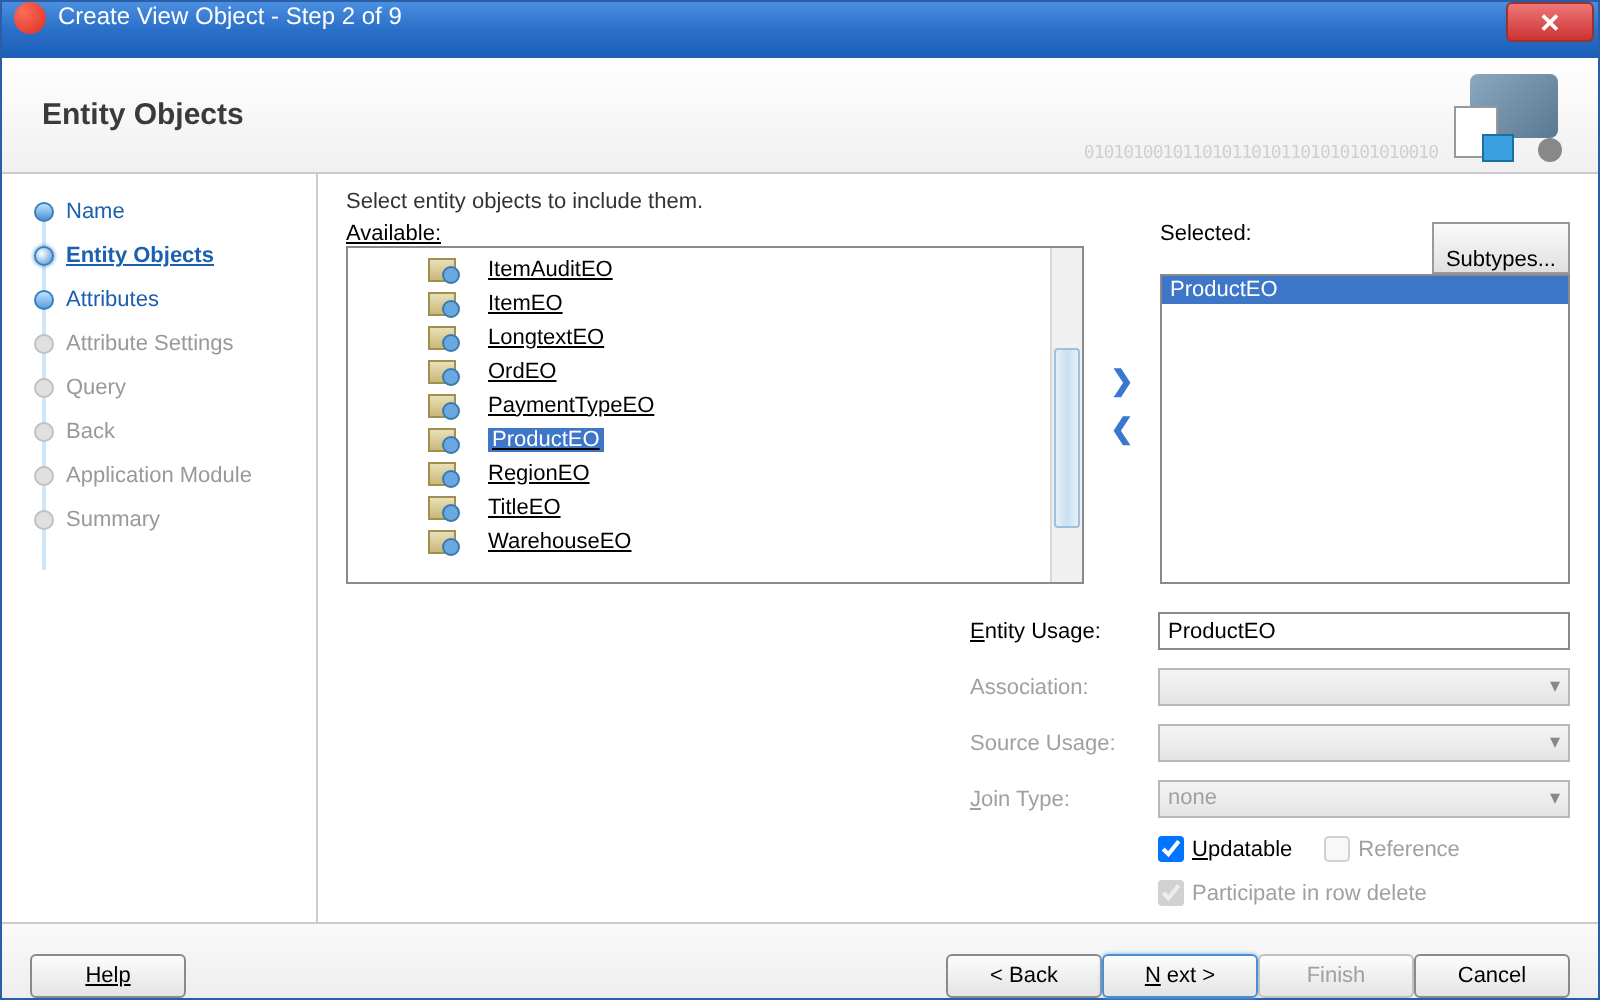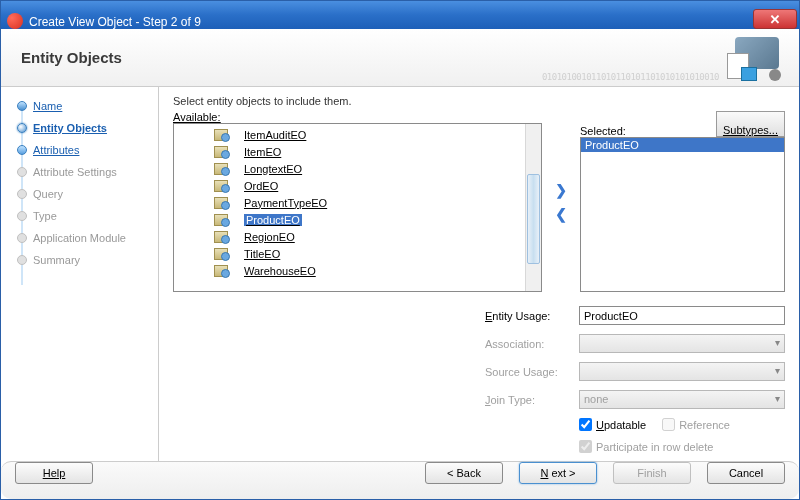--- a/index.html
+++ b/index.html
@@ -1,20 +1,20 @@
 <!DOCTYPE html>
 <html><head>
 <meta charset="utf-8">
 <style>
 * { box-sizing: border-box; margin: 0; padding: 0; font-family: Tahoma, Arial, sans-serif; font-size: 11px; }
 html, body { width: 800px; height: 500px; overflow: hidden; }
 
 .window { width: 800px; height: 500px; background: #fff; border: 1px solid #2a5fa8; display: flex; flex-direction: column; }
 
-.titlebar { height: 28px; background: linear-gradient(to bottom, #4a8fe0 0%, #2a6fc8 50%, #1d5fb8 100%); display: flex; align-items: flex-end; padding: 0 2px 0 6px; }
+.titlebar { height: 28px; background: linear-gradient(to bottom, #4a8fe0 0%, #2a6fc8 50%, #1d5fb8 100%); display: flex; align-items: flex-start; padding: 0 2px 0 6px; }
 .titlebar-icon { width: 16px; height: 16px; background: radial-gradient(circle at 30% 30%, #ff6b5a, #d83020); border-radius: 50%; margin-right: 6px; }
 .titlebar-text { color: #fff; font-size: 12px; flex: 1; }
 .close-btn { width: 44px; height: 20px; background: linear-gradient(to bottom, #e77, #c33); border: 1px solid #933; border-radius: 3px; color: #fff; display: flex; align-items: center; justify-content: center; cursor: pointer; font-weight: bold; font-size: 13px; }
 
 .header { height: 58px; background: linear-gradient(to bottom, #fff 0%, #f0f0f0 100%); border-bottom: 1px solid #ccc; display: flex; align-items: center; padding: 0 20px; position: relative; }
 .header h1 { font-size: 15px; font-weight: bold; color: #3a3a3a; }
 .header-icon { position: absolute; right: 20px; top: 8px; width: 52px; height: 42px; }
 .header-icon .bg { position: absolute; right: 0; top: 0; width: 44px; height: 32px; background: linear-gradient(135deg, #8aa8c0, #5a7890); border-radius: 4px; }
 .header-icon .doc { position: absolute; left: 0; bottom: 0; width: 22px; height: 26px; background: #fff; border: 1px solid #999; }
 .header-icon .sq { position: absolute; left: 14px; bottom: -2px; width: 16px; height: 14px; background: #3aa0e0; border: 1px solid #1a70a0; }
@@ -23,35 +23,35 @@
 
 .body { flex: 1; display: flex; min-height: 0; }
 
 .nav { width: 158px; background: #fff; border-right: 1px solid #ccc; padding: 8px 0 8px 16px; }
 .nav-step { height: 22px; display: flex; align-items: center; gap: 6px; position: relative; }
 .nav-step .dot { width: 10px; height: 10px; border-radius: 50%; background: linear-gradient(to bottom, #bfe2ff, #5aa0e0); border: 1px solid #3a80c0; }
 .nav-step.done .dot { background: linear-gradient(to bottom, #bfe2ff, #4a90d0); }
 .nav-step.current .dot { background: radial-gradient(circle at 35% 35%, #fff, #4a90d0); box-shadow: 0 0 2px #3a80c0; }
 .nav-step.pending .dot { background: #e0e0e0; border-color: #c0c0c0; }
 .nav-step .lbl { color: #999; }
-.nav-step.link .lbl { color: #1a5fb0; text-decoration: underline; cursor: pointer; }
+.nav-step.link .lbl { color: #1a5fb0; cursor: pointer; }
 .nav-step.current .lbl { color: #1a5fb0; text-decoration: underline; font-weight: bold; cursor: pointer; }
 .nav-line { position: absolute; left: 20px; top: 18px; width: 2px; height: 180px; background: #cfe5f8; z-index: 0; }
 
 .main { flex: 1; padding: 8px 14px; display: flex; flex-direction: column; position: relative; }
 .instr { color: #333; margin-bottom: 4px; }
 
 .lists-row { display: flex; gap: 8px; height: 190px; }
 .col-avail { flex: 1; display: flex; flex-direction: column; text-decoration: underline; }
 .col-avail .hdr { display: flex; }
 .col-avail .hdr .lbl { text-decoration: underline; }
 .col-sel { width: 205px; display: flex; flex-direction: column; }
-.col-sel .hdr { display: flex; align-items: flex-end; }
+.col-sel .hdr { display: flex; align-items: flex-start; }
 .col-sel .hdr .lbl { flex: 1; }
-.subtypes-btn { height: 18px; padding: 12px 6px; background: linear-gradient(to bottom, #fafafa, #e0e0e0); border: 1px solid #9a9a9a; cursor: pointer; text-decoration: underline; }
+.subtypes-btn { height: 18px; padding: 12px 6px; background: linear-gradient(to bottom, #fafafa, #e0e0e0); border: 1px solid #9a9a9a; cursor: pointer; }
 
 .listbox { flex: 1; background: #fff; border: 1px solid #8a8a8a; overflow: hidden; position: relative; }
 .tree { padding: 2px 0; }
 .tree-item { height: 17px; display: flex; align-items: center; padding-left: 40px; gap: 16px; white-space: nowrap; }
 .tree-item .ico { width: 14px; height: 12px; background: linear-gradient(to bottom, #e8e0b8, #c8b878); border: 1px solid #a09050; position: relative; }
 .tree-item .ico::after { content: ""; position: absolute; right: -3px; bottom: -2px; width: 7px; height: 7px; background: #6aa8e0; border-radius: 50%; border: 1px solid #3a78b0; }
 .tree-item.selected .txt { background: #3e76c8; color: #fff; padding: 0 2px; }
 .sel-item { background: #3e76c8; color: #fff; padding: 1px 4px; }
 
 .scroll-avail { position: absolute; right: 0; top: 0; bottom: 0; width: 16px; background: #f0f0f0; border-left: 1px solid #d8d8d8; }
@@ -67,21 +67,21 @@
 .form-row .flbl .u { text-decoration: underline; }
 .form-row input[type=text] { flex: 1; height: 19px; border: 1px solid #8a8a8a; padding: 0 4px; background: #fff; }
 .form-row .combo { flex: 1; height: 19px; border: 1px solid #b8b8b8; background: linear-gradient(to bottom, #f4f4f4, #e4e4e4); position: relative; color: #a0a0a0; padding: 2px 4px; }
 .form-row .combo::after { content: "▾"; position: absolute; right: 4px; top: 2px; color: #888; font-size: 10px; }
 .chk-row { display: flex; align-items: center; gap: 16px; padding-left: 94px; }
 .chk { display: flex; align-items: center; gap: 4px; }
 .chk input { width: 13px; height: 13px; }
 .chk.disabled { color: #a0a0a0; }
 .chk .u { text-decoration: underline; }
 
-.footer { height: 38px; border-top: 1px solid #ccc; background: linear-gradient(to bottom, #fafafa, #eee); display: flex; align-items: flex-start; padding: 0 14px; gap: 16px; border-radius: 10px; }
+.footer { height: 38px; border-top: 1px solid #ccc; background: linear-gradient(to bottom, #fafafa, #eee); display: flex; align-items: flex-end; padding: 0 14px; gap: 0; }
 .footer .spacer { flex: 1; }
 .btn { min-width: 78px; height: 22px; background: linear-gradient(to bottom, #fcfcfc, #e4e4e4); border: 1px solid #8a8a8a; border-radius: 3px; cursor: pointer; padding: 0 10px; display: flex; align-items: center; justify-content: center; gap: 3px; }
 .btn:disabled, .btn.disabled { color: #a0a0a0; border-color: #c0c0c0; cursor: default; }
 .btn.primary { border-color: #4a90d0; box-shadow: 0 0 2px #7ab0e0; }
 .btn .u { text-decoration: underline; }
 </style>
 </head>
 <body>
 
 <div class="window">
@@ -123,21 +123,21 @@
           <div class="nav-step pending">
             <span class="dot"></span>
             <span class="lbl">Attribute Settings</span>
           </div>
           <div class="nav-step pending">
             <span class="dot"></span>
             <span class="lbl">Query</span>
           </div>
           <div class="nav-step pending">
             <span class="dot"></span>
-            <span class="lbl">Type</span>
+            <span class="lbl">Back</span>
           </div>
           <div class="nav-step pending">
             <span class="dot"></span>
             <span class="lbl">Application Module</span>
           </div>
           <div class="nav-step pending">
             <span class="dot"></span>
             <span class="lbl">Summary</span>
           </div>
         </div>

